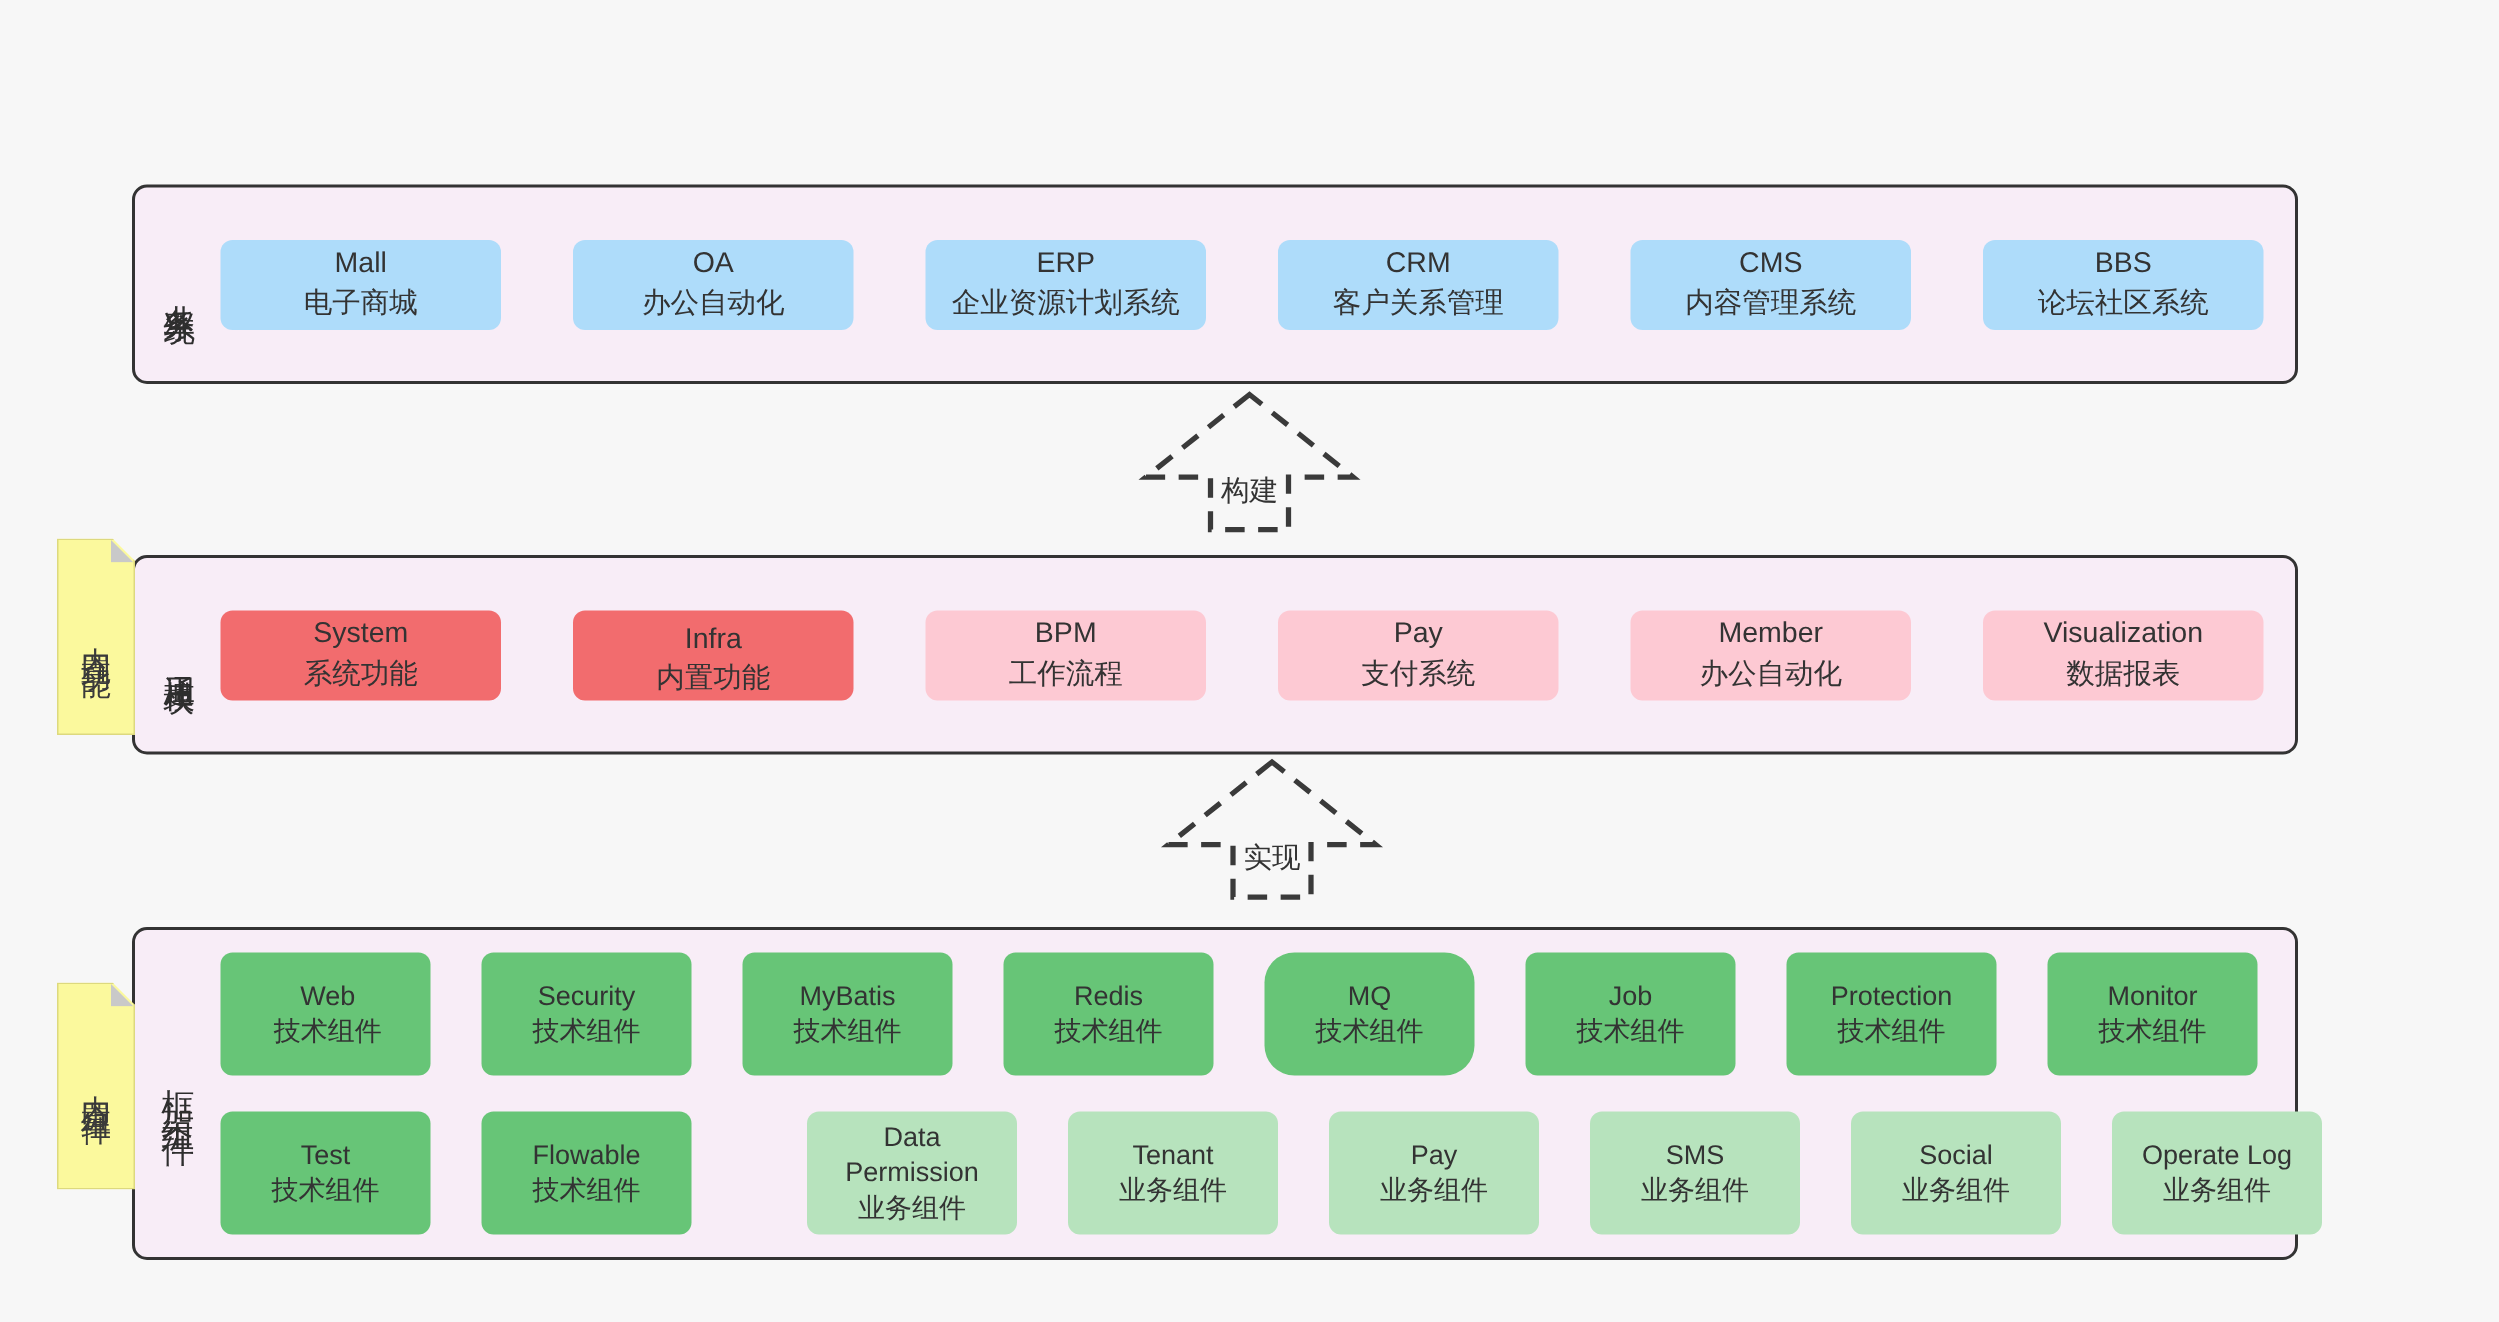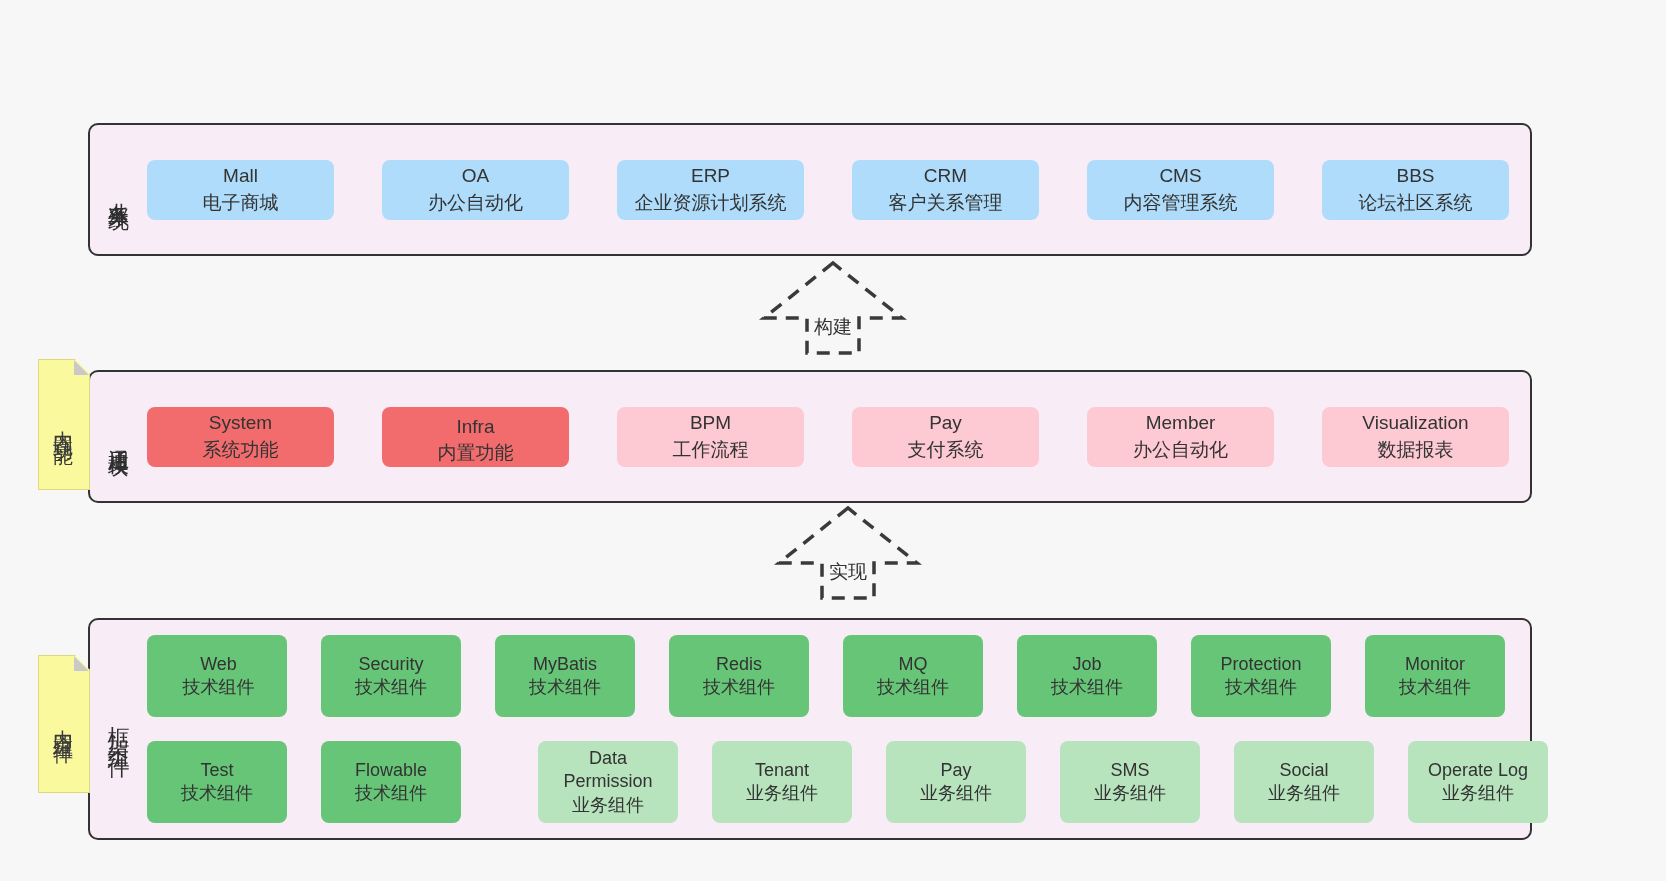--- a/index.html
+++ b/index.html
@@ -144,21 +144,21 @@
           <div>技术组件</div>
         </div>
         <div class="dbox" style="background-color: rgb(103, 197, 119);">
           <div>MyBatis</div>
           <div>技术组件</div>
         </div>
         <div class="dbox" style="background-color: rgb(103, 197, 119);">
           <div>Redis</div>
           <div>技术组件</div>
         </div>
-        <div class="dbox" style="background-color: rgb(103, 197, 119);">
+        <div class="dbox" style="background-color: rgb(103, 197, 119); border-radius: 20px;">
           <div>MQ</div>
           <div>技术组件</div>
         </div>
         <div class="dbox" style="background-color: rgb(103, 197, 119);">
           <div>Job</div>
           <div>技术组件</div>
         </div>
         <div class="dbox" style="background-color: rgb(103, 197, 119);">
           <div>Protection</div>
           <div>技术组件</div>

